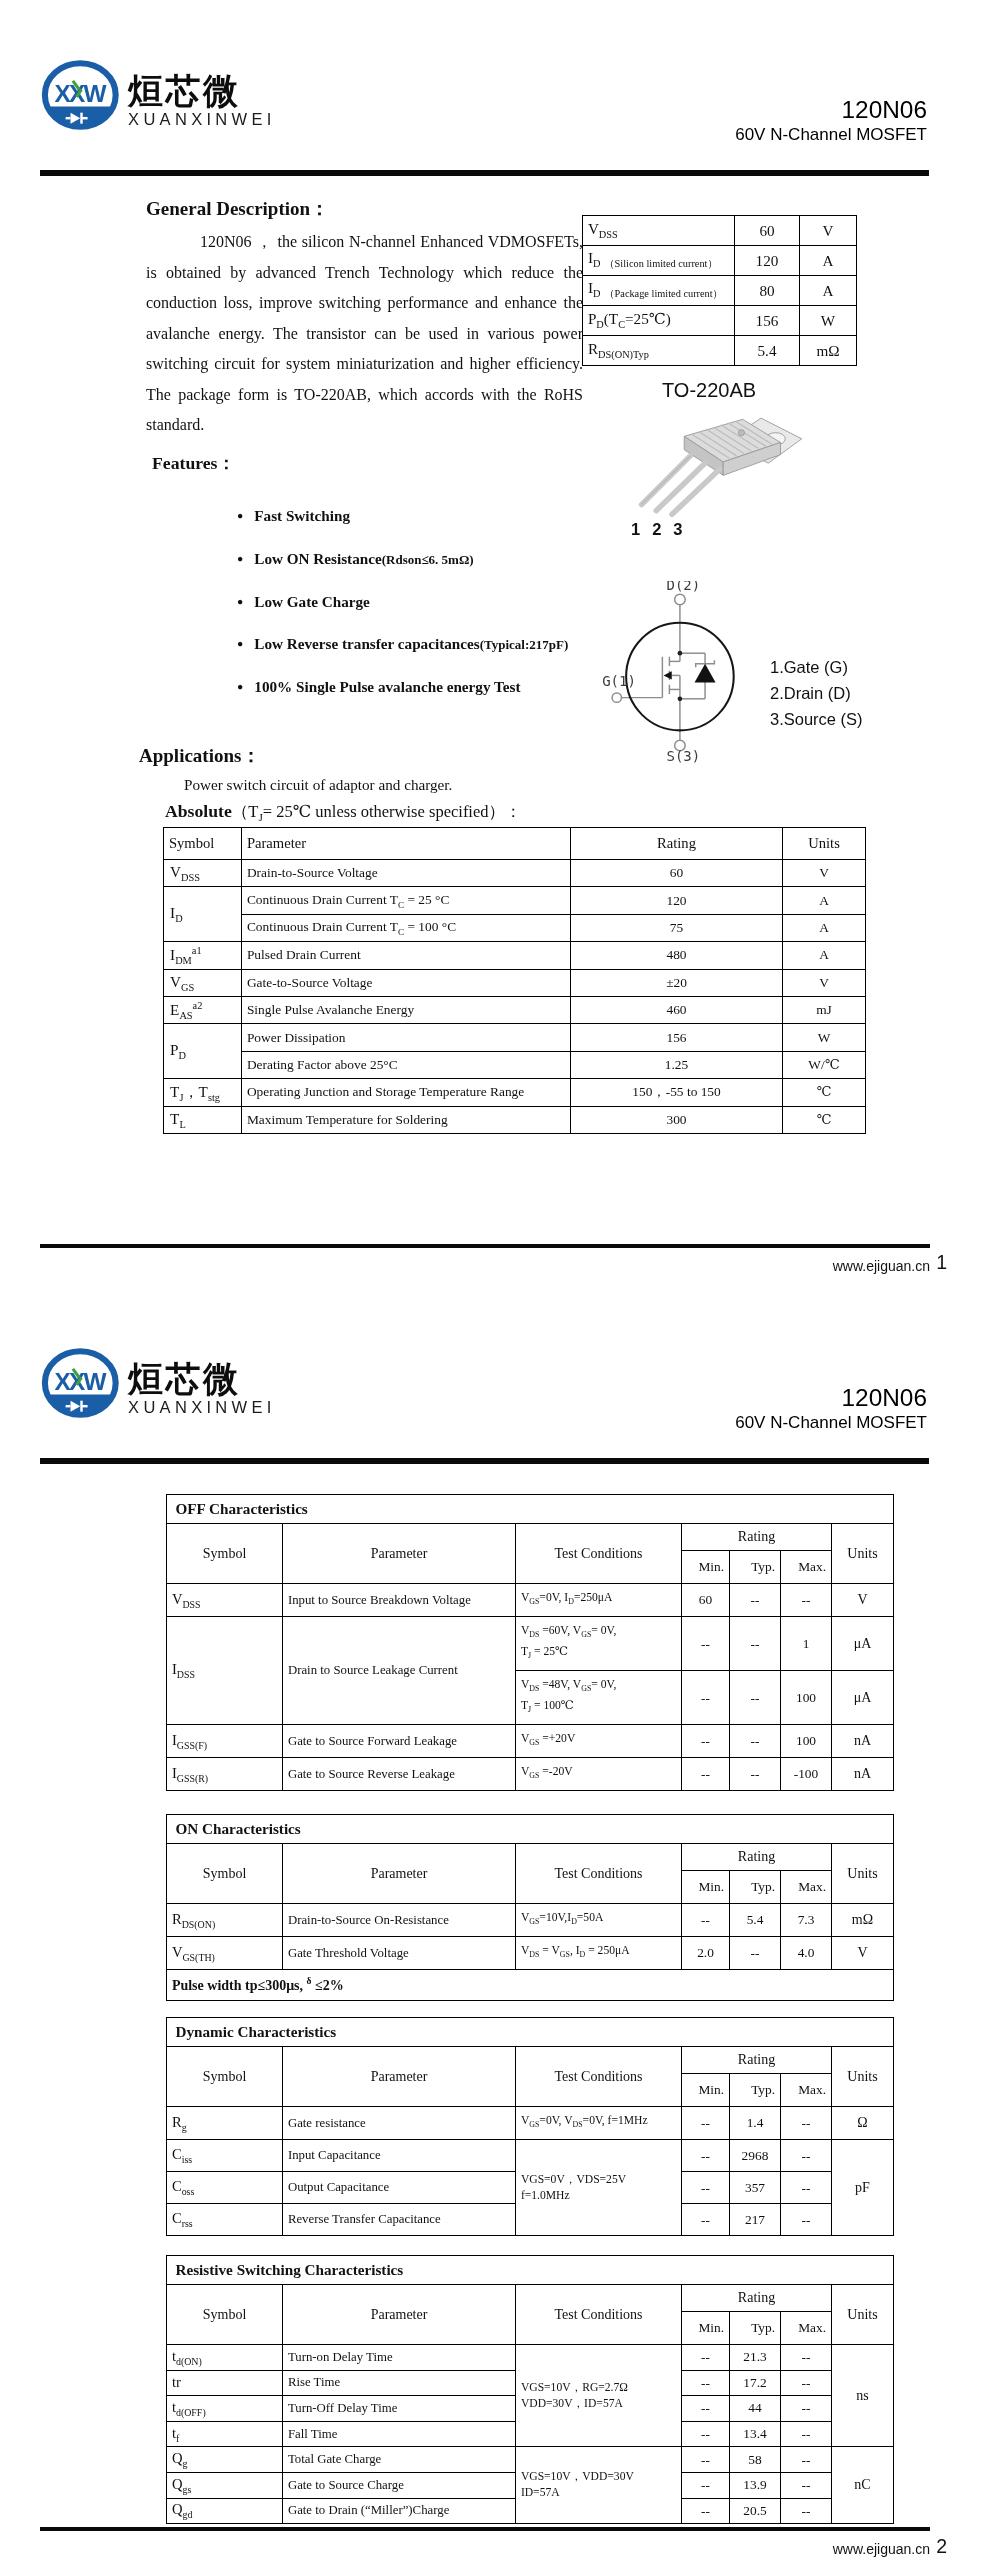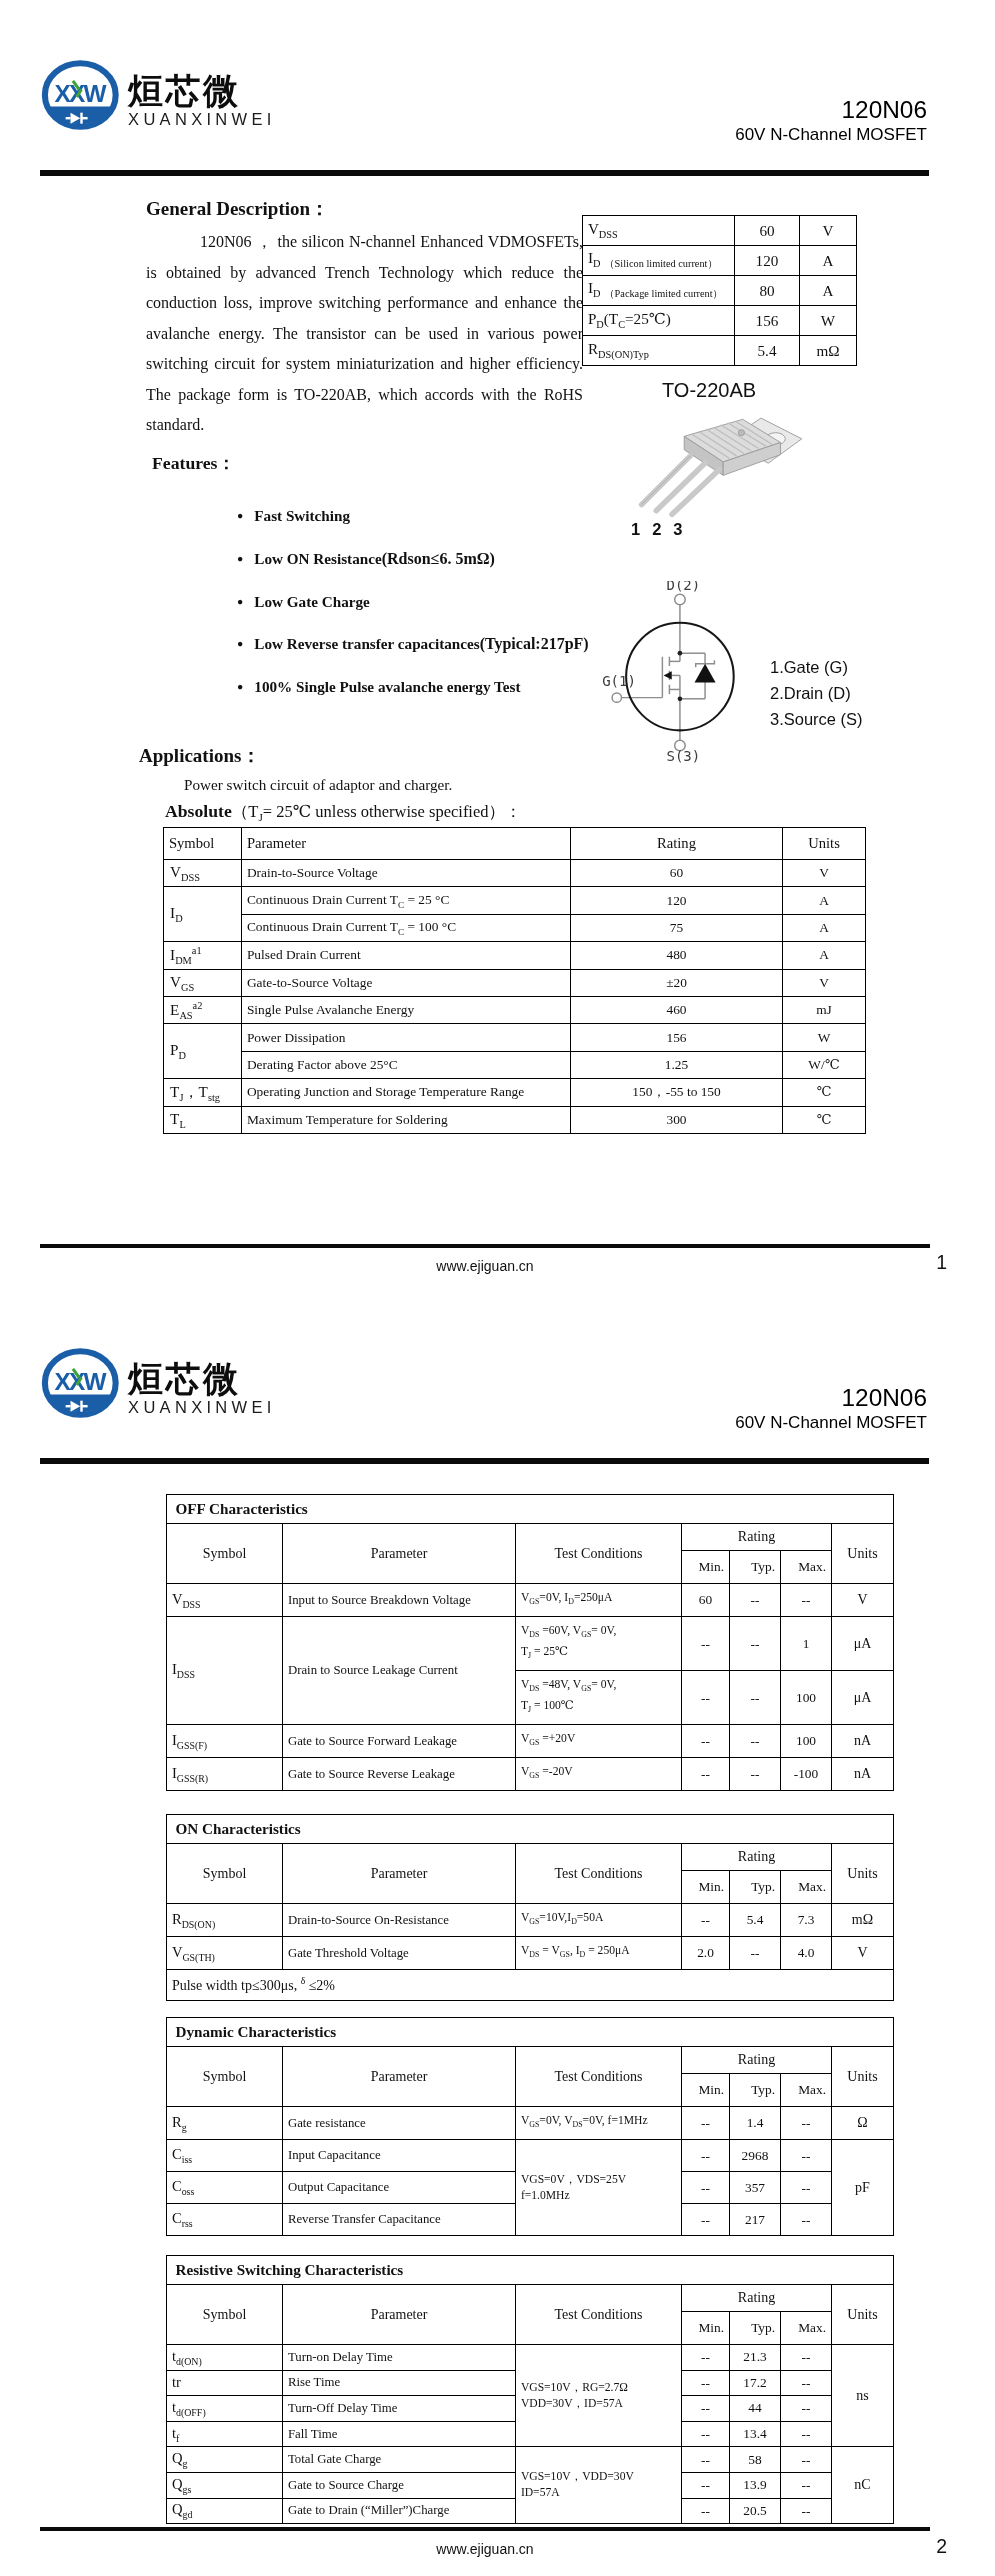--- a/index.html
+++ b/index.html
@@ -14,36 +14,36 @@
   .brand-txt { margin-left:6.1px; padding-bottom:1.2px; }
   .brand-cn { font-family:"Liberation Sans","DejaVu Sans",sans-serif; font-weight:bold; font-size:35px; letter-spacing:2.4px; color:#0d0d0d; line-height:35px; }
   .brand-en { font-family:"Liberation Sans","DejaVu Sans",sans-serif; font-size:16.5px; letter-spacing:4.3px; color:#1c1c1c; line-height:22px; }
   .hdr-title { position:absolute; right:68px; top:96px; text-align:right; font-family:"Liberation Sans","DejaVu Sans",sans-serif; }
   .hdr-part { font-size:24.4px; line-height:28px; color:#000; }
   .hdr-sub { font-size:17px; line-height:22px; color:#000; }
   .hdr-line { position:absolute; left:40px; width:889px; top:170px; height:5.5px; background:#0a0a0a; }
 
   
   .ft-line { position:absolute; left:40px; width:890px; height:4.3px; background:#0a0a0a; }
-  .ft-site { position:absolute; left:40px; width:890px; text-align:center; font-family:"Liberation Sans","DejaVu Sans",sans-serif; font-size:14px; color:#111; }
+  .ft-site { position:absolute; left:40px; width:890px; text-align:right; font-family:"Liberation Sans","DejaVu Sans",sans-serif; font-size:14px; color:#111; }
   .ft-num { position:absolute; right:48px; font-family:"Liberation Sans","DejaVu Sans",sans-serif; font-size:19.5px; color:#111; }
 
   
   .gd-h { position:absolute; left:146px; top:196px; font-size:19px; font-weight:bold; }
   .gd-p { position:absolute; left:146px; top:227px; width:437px; font-size:16px; line-height:30.5px; text-align:justify; text-indent:54px; }
   .spec-tbl { position:absolute; left:582px; top:215px; border-collapse:collapse; }
   .spec-tbl td { border:1.2px solid #000; height:30px; font-size:15.2px; padding:0 4.9px; }
   .spec-tbl td.c { text-align:center; padding:0 1.2px; }
   .pkg-name { position:absolute; left:662px; top:379px; font-family:"Liberation Sans","DejaVu Sans",sans-serif; font-size:20px; }
   .pkg-img { position:absolute; left:616px; top:407px; }
   .pkg-pins { position:absolute; left:631px; top:520px; font-family:"Liberation Sans","DejaVu Sans",sans-serif; font-weight:bold; font-size:16.5px; letter-spacing:3.7px; }
   .ft-h { position:absolute; left:152px; top:451px; font-size:17.7px; font-weight:bold; }
   .feat { position:absolute; left:237px; width:390px; font-size:15.2px; font-weight:bold; white-space:nowrap; }
   .feat .dot { display:inline-block; font-size:10.4px; vertical-align:1.8px; margin-right:11px; }
-  .feat .note { font-size:16px;text-align:right; }
+  .feat .note { font-size:13px;text-align:right; }
   .mos-svg { position:absolute; left:601px; top:581px; }
   .pin-legend { position:absolute; left:770px; top:654px; font-family:"Liberation Sans","DejaVu Sans",sans-serif; font-size:16.5px; line-height:26px; color:#111; }
   .app-h { position:absolute; left:139px; top:743px; font-size:19px; font-weight:bold; }
   .app-p { position:absolute; left:184px; top:776px; font-size:15.2px; }
   .abs-h { position:absolute; left:165px; top:801px; font-size:16.5px; }
   .abs-h b { font-size:17.7px; }
   .abs-tbl { position:absolute; left:163px; top:827px; border-collapse:collapse; border:1.8px solid #000; }
   .abs-tbl td { border:1.2px solid #000; font-size:13.4px; padding:1.2px 4.9px; height:27.4px; }
   .abs-tbl tr.hd td { height:32px; font-size:14.6px; border-bottom:1.8px solid #000; }
   .abs-tbl td.sym { font-size:15.2px; padding-left:6.1px; }
@@ -55,21 +55,21 @@
   .etbl { position:absolute; left:166px; border-collapse:collapse; border:1.8px solid #000; table-layout:fixed; }
   .etbl td { border:1.2px solid #000; font-size:12.8px; padding:0.6px 4.9px; overflow:hidden; }
   .etbl td.ttl { font-size:15.2px; font-weight:bold; height:29px; padding-left:8.5px; border-bottom:1.8px solid #000; }
   .etbl tr.h1 td { height:27px; font-size:14px; text-align:center; }
   .etbl tr.h2 td { height:33px; font-size:13.4px; text-align:right; border-bottom:1.8px solid #000; }
   .etbl td.sym { font-size:14.6px; }
   .etbl td.tc { font-size:11.6px; line-height:16px; }
   .etbl td.c { text-align:center; font-size:13.4px; }
   .etbl td.un { text-align:center; font-size:14px; }
   sub { font-size:68%; } sup { font-size:68%; }
-  .r54 td { height:33px; } .r88 td { height:54px; } .r50 td { height:30.5px; }
+  .r54 td { height:33px; } .r88 td { height:54px; } .r50 td { height:30.5px;font-weight:bold; }
   .r52 td { height:32px; } .r42 td { height:25.6px; }
 </style>
 </head>
 <body>
 
 <div class="sheet">
 
   <div class="page" id="page1">
 
     <div class="hdr-logo">

